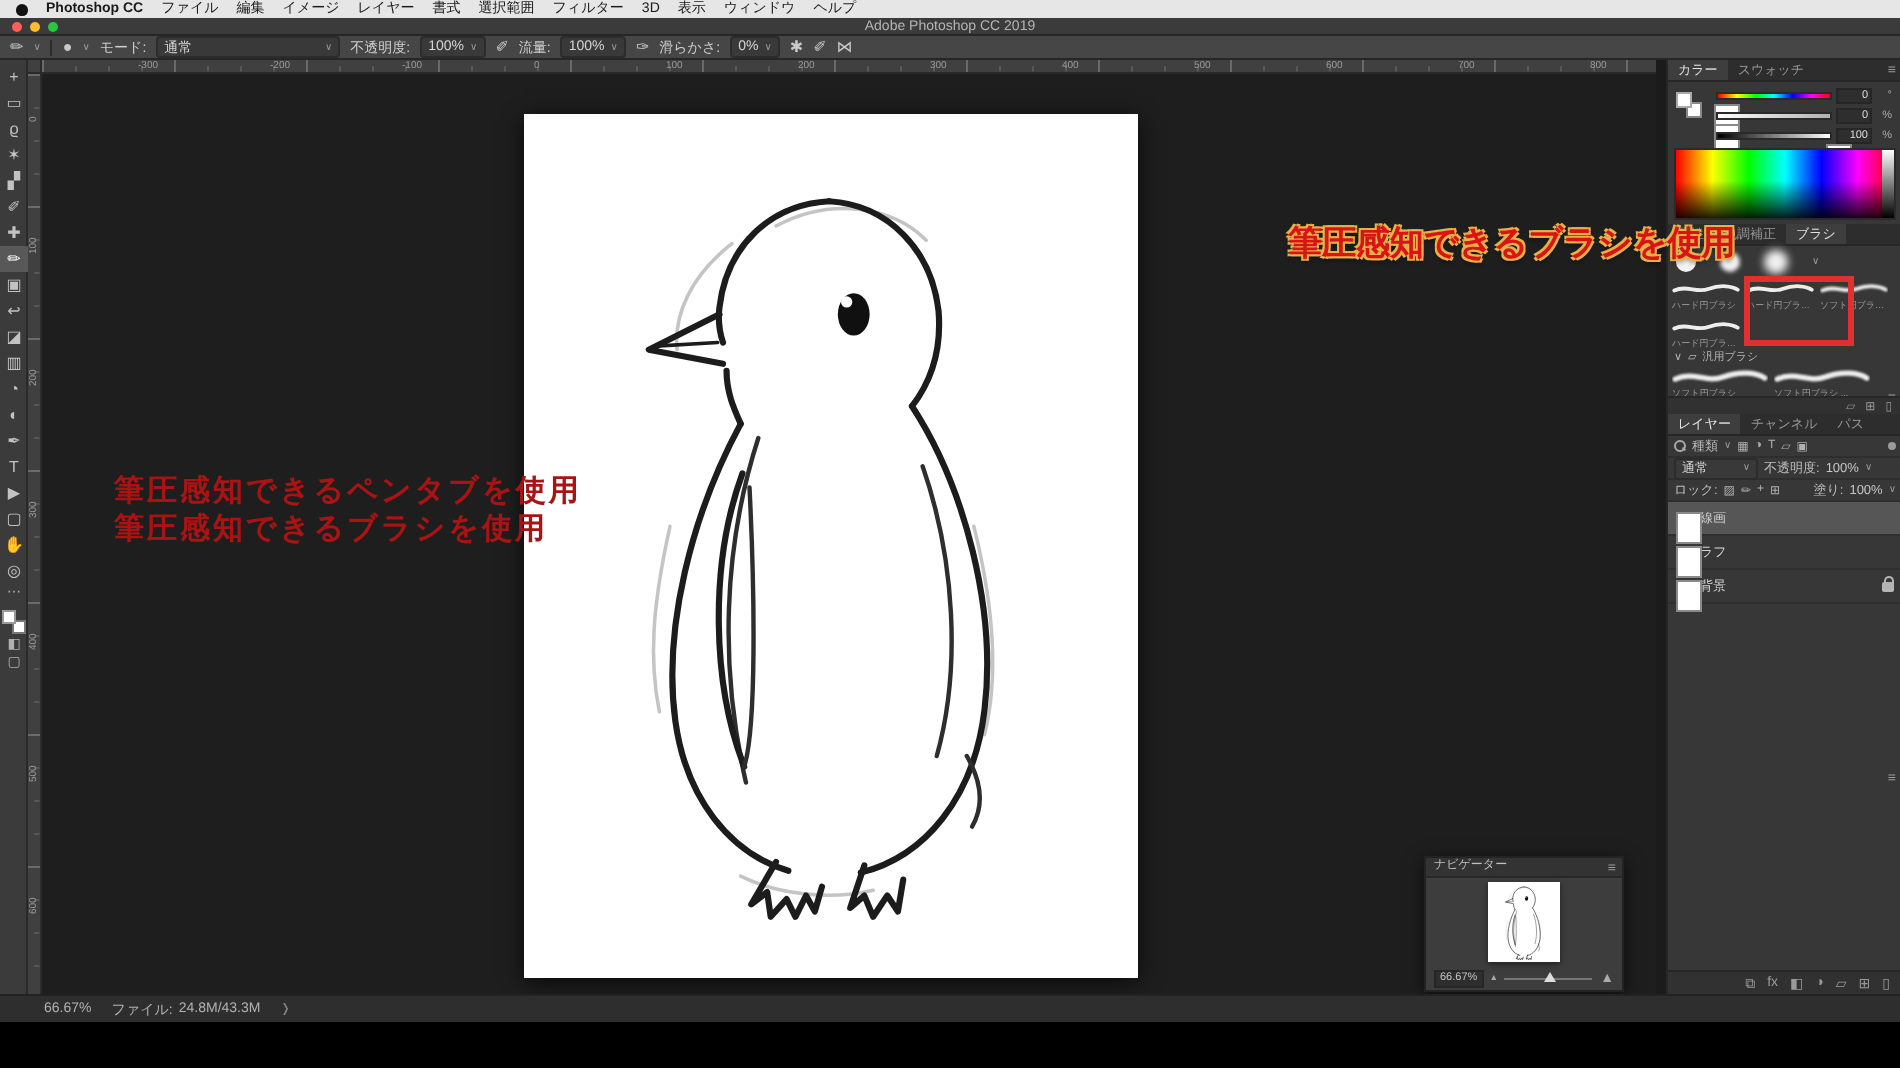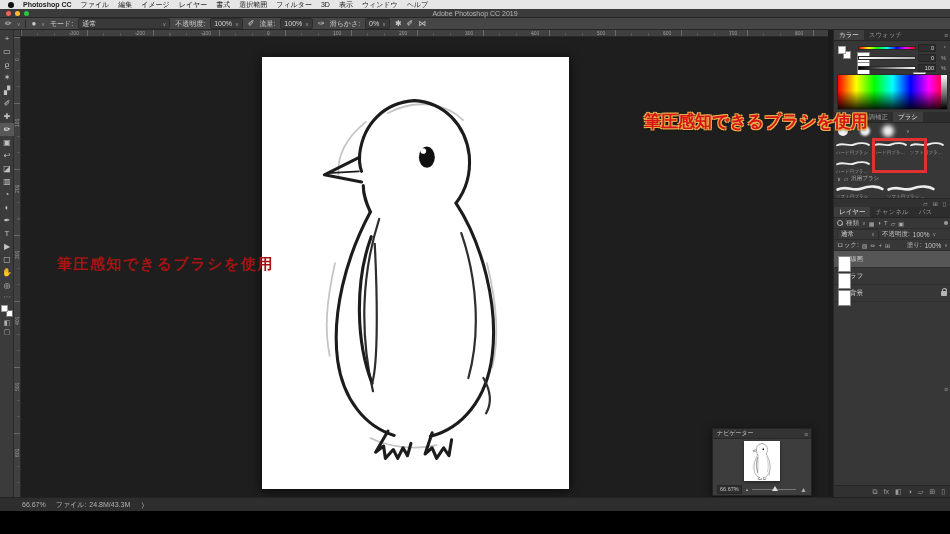--- a/index.html
+++ b/index.html
@@ -545,20 +545,21 @@
     <div class="nav-footer">
       <span class="nav-zoom-box">66.67%</span>
       <span class="mtn-s">▴</span>
       <span class="nav-slider">
         <span class="sl-thumb"></span>
       </span>
       <span class="mtn-l">▲</span>
     </div>
   </div>
 
+  <div class="note-left l1">筆圧感知できるペンタブを使用</div>
   <div class="note-left l2">筆圧感知できるブラシを使用</div>
   <div class="note-right">筆圧感知できるブラシを使用</div>
   <div class="red-box"></div>
 
   <div class="statusbar">
     <span>66.67%</span>
     <span>ファイル:</span>
     <span style="margin-left:-7px;">24.8M/43.3M</span>
     <span class="status-chev">❭</span>
   </div>

